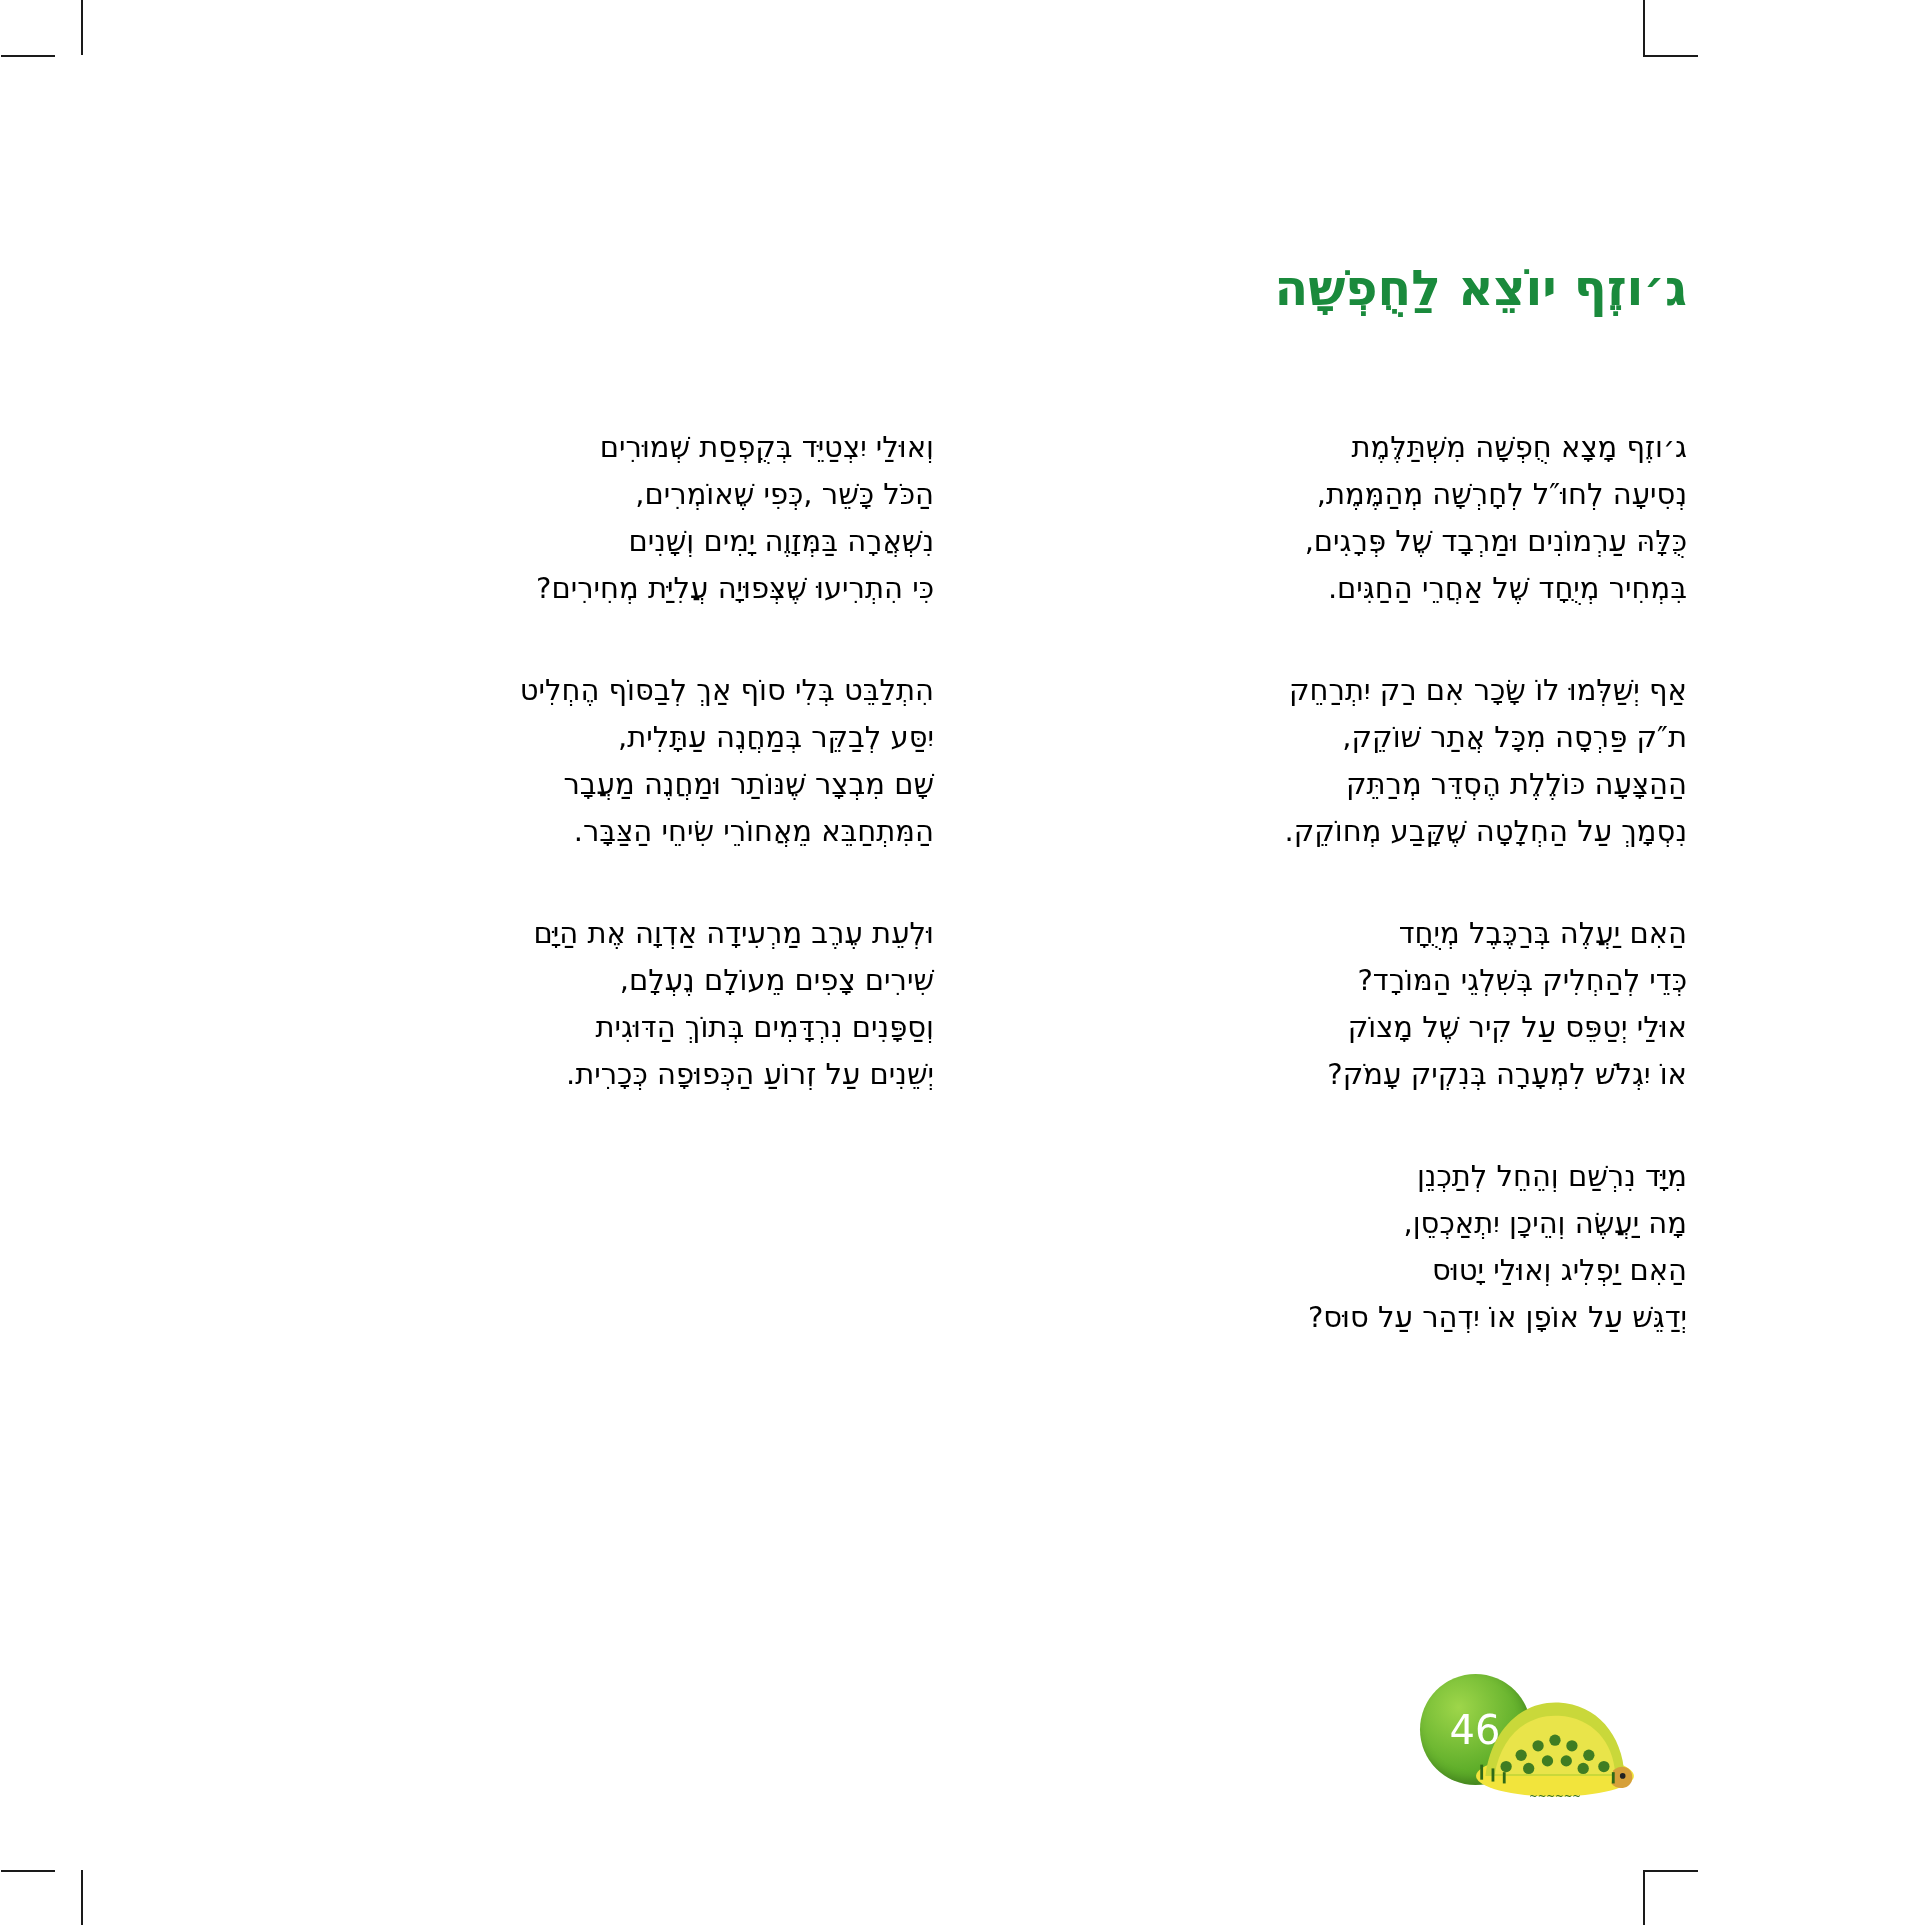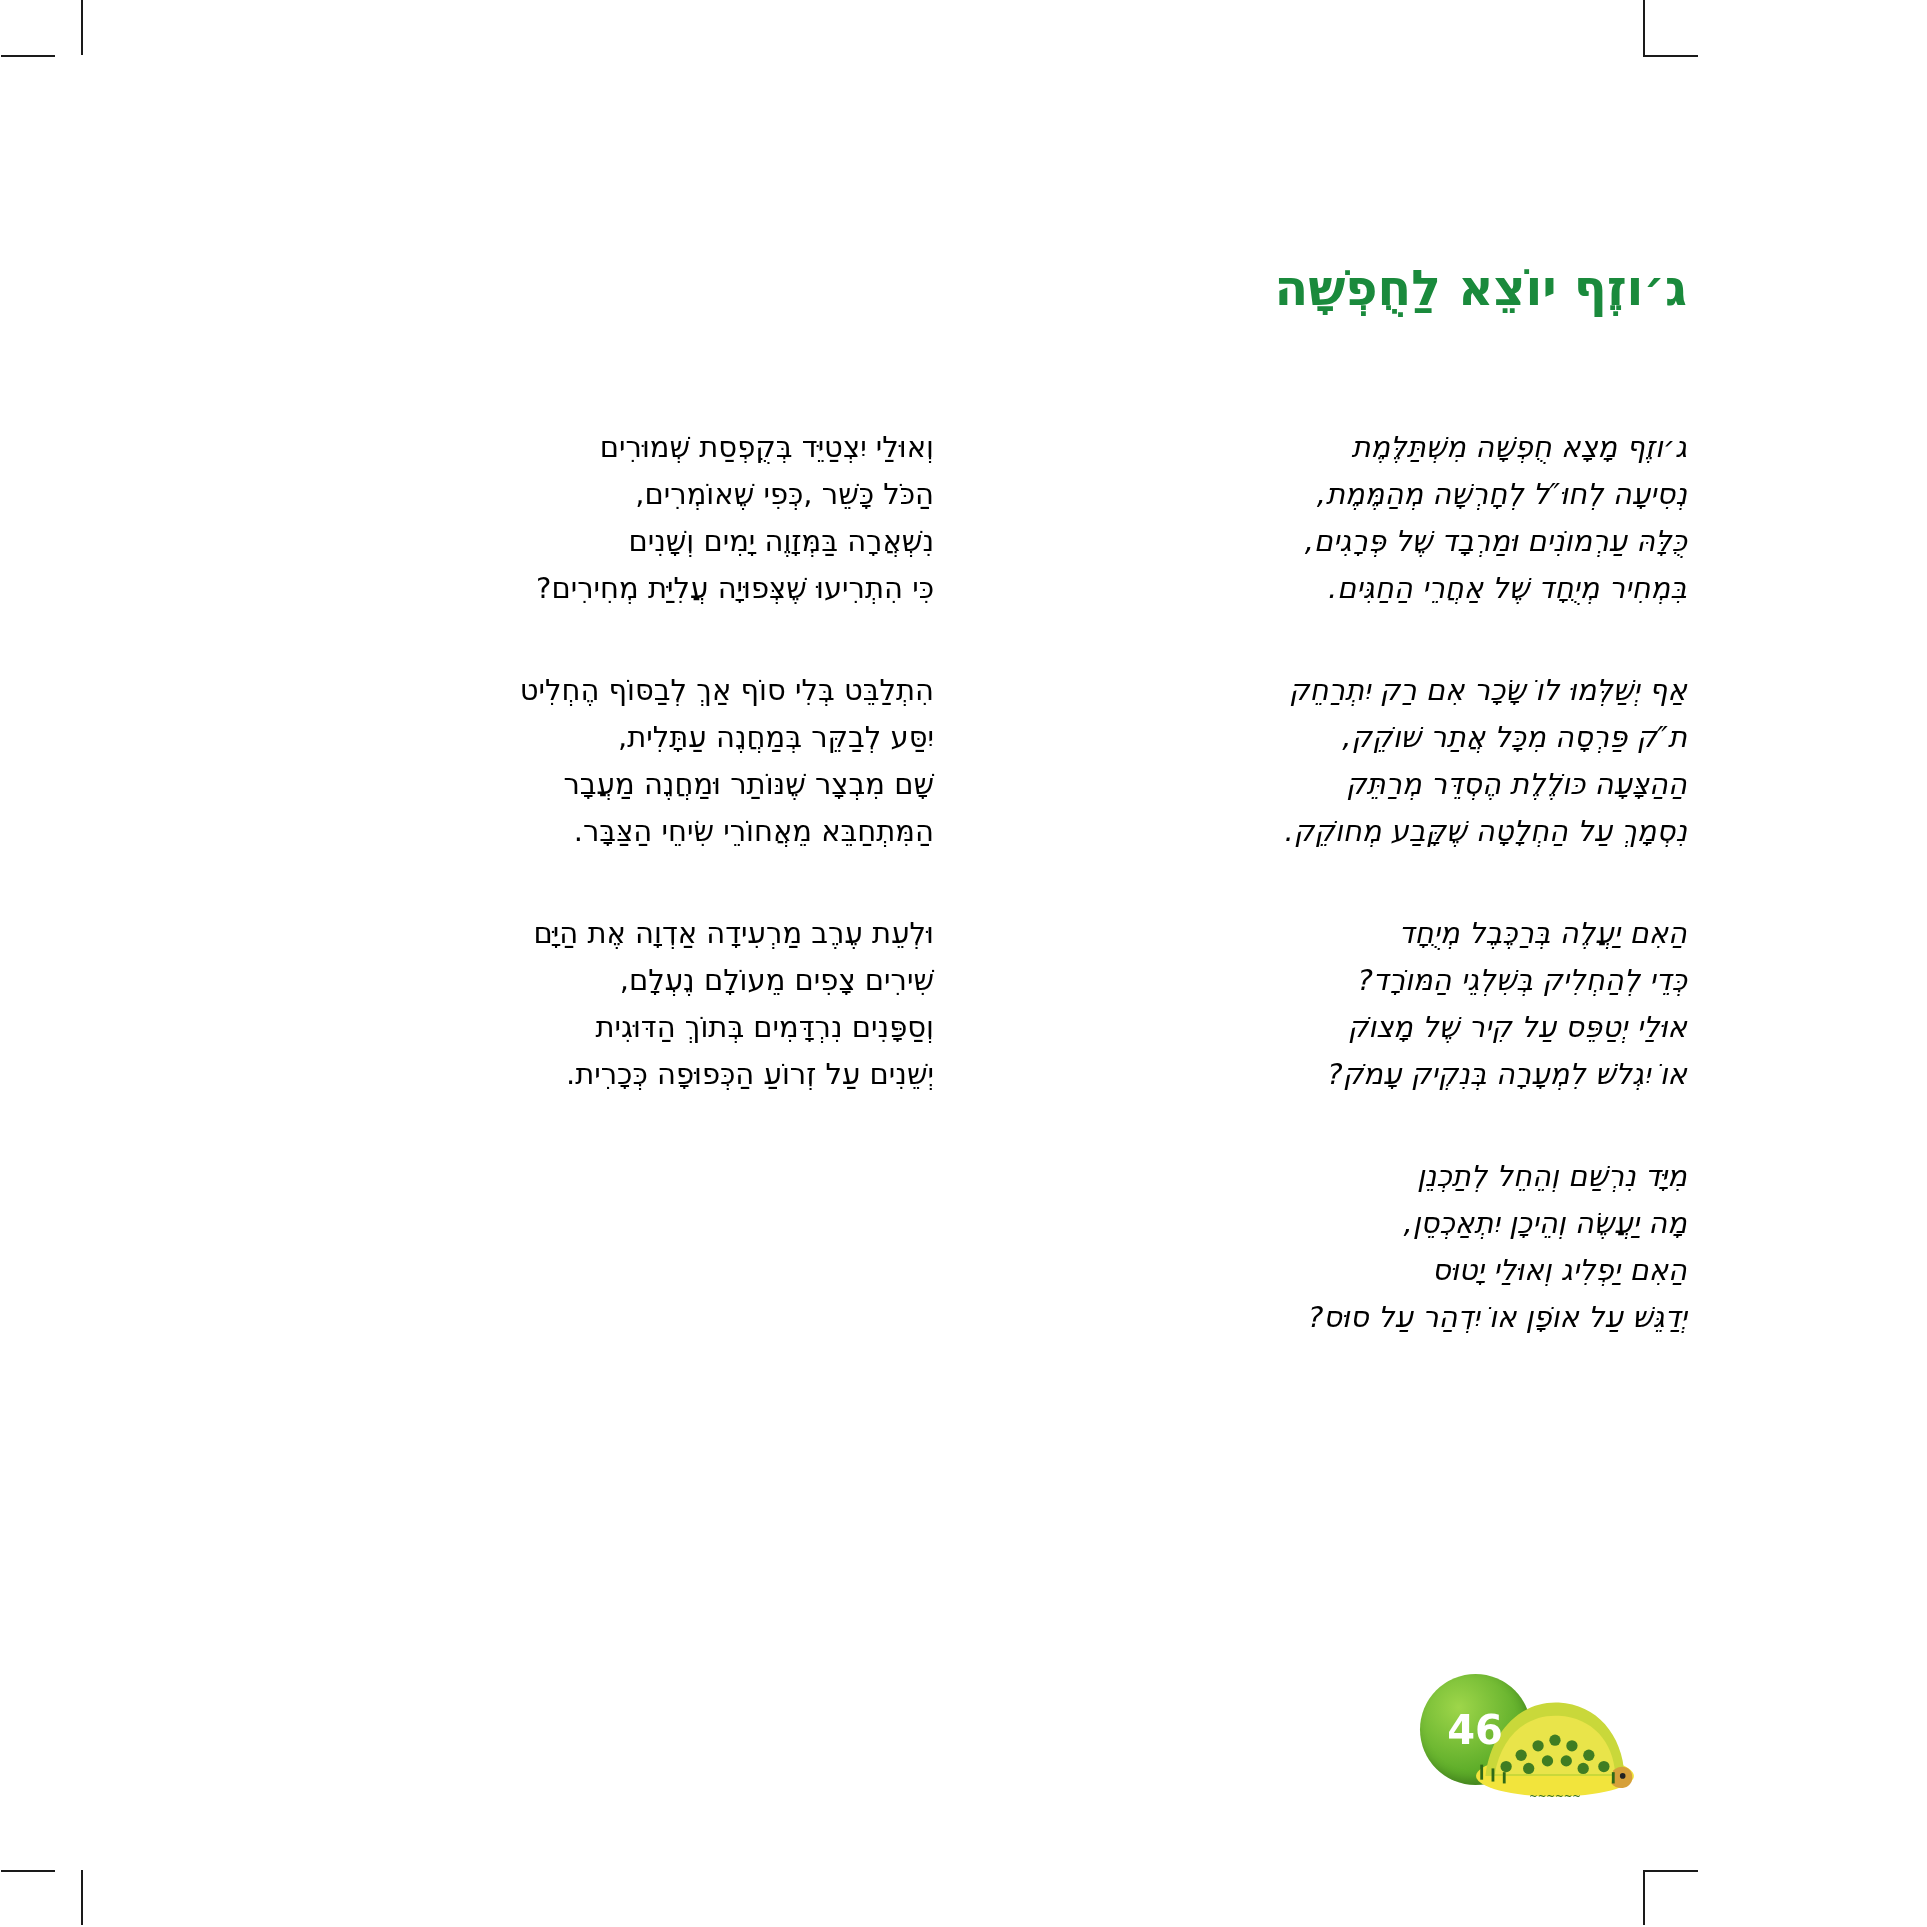--- a/index.html
+++ b/index.html
@@ -62,21 +62,21 @@
     flex-direction: row;
     justify-content: flex-start;
     direction: rtl;
   }
 
   .col {
     width: 527px;
     direction: rtl;
     text-align: right;
   }
-  .col-right { margin-right: 241px; font-style: italic; }
+  .col-right { margin-right: 241px; }
   .col-left  { margin-right: 226px; }
 
   .stanza {
     margin-bottom: 55px;
     font-size: 29px;
     line-height: 1.62;
     color: #000000;
     direction: rtl;
     text-align: right;
     white-space: pre-line;
@@ -98,21 +98,21 @@
     background: radial-gradient(circle at 35% 30%, #9ed64a 0%, #5fae2a 60%, #3d8a1c 100%);
     box-shadow: inset -3.8px -5.6px 9.4px rgba(0,0,0,0.18);
   }
   .badge-num {
     position: absolute;
     left: 7.5px; top: 17px;
     width: 111px; height: 111px;
     display: flex; align-items: center; justify-content: center;
     color: #ffffff;
     font-size: 40px;
-    font-weight: bold;
+    font-weight: normal;
     font-family: "DejaVu Sans", "Liberation Sans", sans-serif;
   }
   .badge-art {
     position: absolute;
     left: 60px; top: 7.5px;
     width: 166px; height: 141px;
   }
 </style>
 </head>
 <body>

